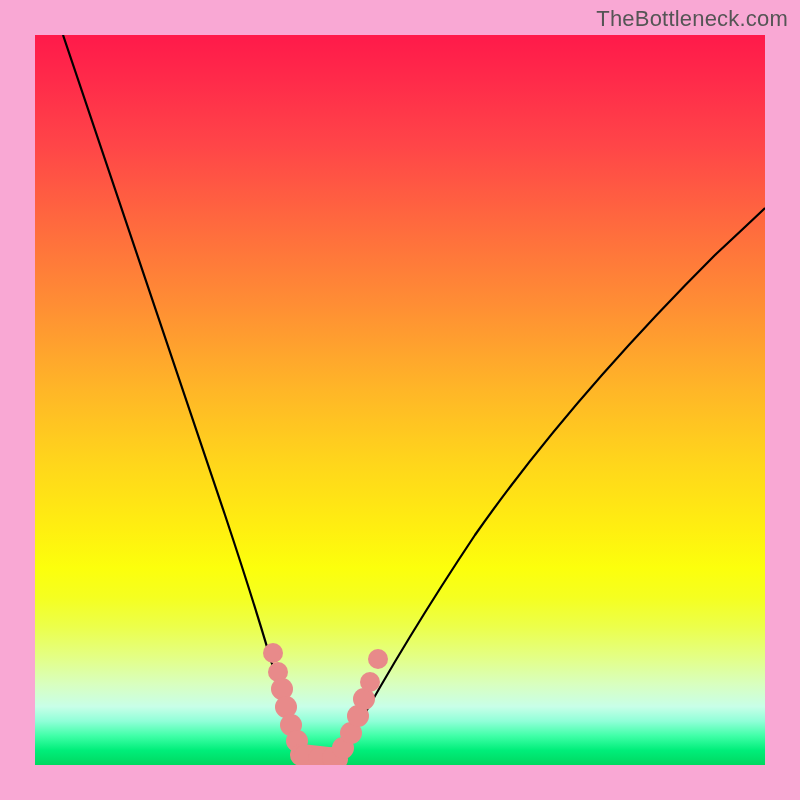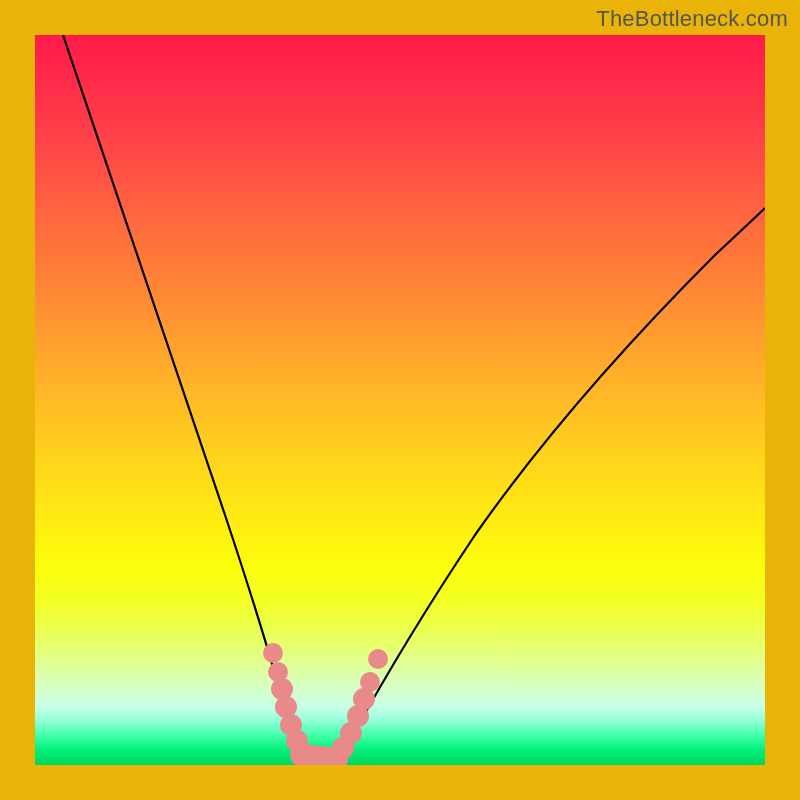--- a/index.html
+++ b/index.html
@@ -7,21 +7,21 @@
     width: 800px;
     height: 800px;
     overflow: hidden;
     background: #000;
     position: relative;
   }
   .frame {
     position: absolute;
     top: 0; left: 0;
     width: 800px; height: 800px;
-    background: #eab308;
+    background: #f9a8d4;
   }
   .plot-area {
     position: absolute;
     top: 35px;
     left: 35px;
     width: 730px;
     height: 730px;
     background: linear-gradient(to bottom,
       #ff1a4a 0%,
       #ff2a4a 6%,

